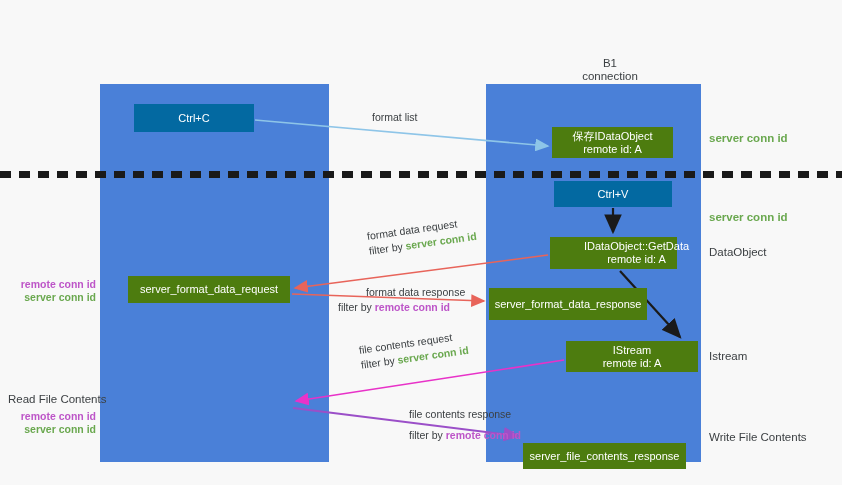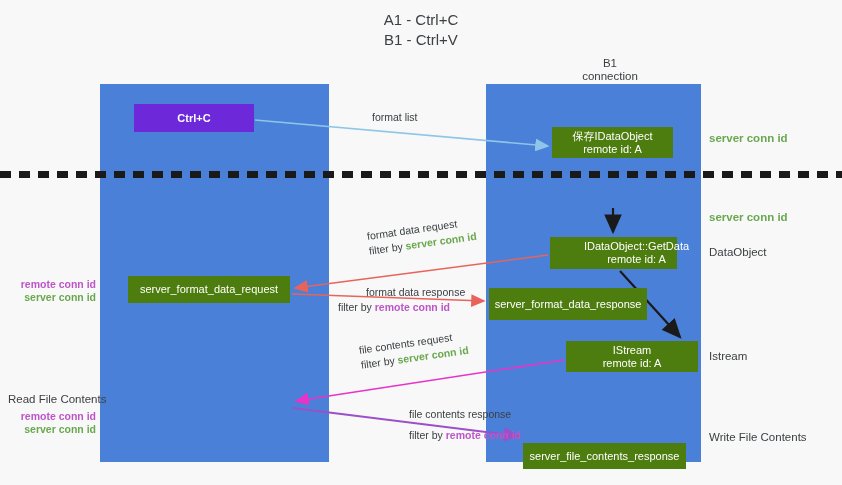--- a/index.html
+++ b/index.html
@@ -31,21 +31,21 @@
   #divider{
     left:0;top:171px;width:842px;height:7px;
     background:repeating-linear-gradient(to right,#1a1a1a 0 11px,transparent 11px 19px);
   }
   
   .box{
     box-sizing:border-box;color:#ffffff;text-align:center;
     display:flex;flex-direction:column;align-items:center;justify-content:center;
     font-size:11px;line-height:13px;white-space:pre-line;
   }
-  .green{background:#6d28d9;font-weight:bold;}
+  .green{background:#0369a1;}
   .orange{background:#4d7c0f;}
   #box-ctrlc{left:134px;top:104px;width:120px;height:28px;}
   #box-idataobject{left:552px;top:127px;width:121px;height:31px;}
   #box-ctrlv{left:554px;top:181px;width:118px;height:26px;}
   #box-getdata{left:550px;top:237px;width:127px;height:32px;padding-left:46px;}
   #box-fmt-req{left:128px;top:276px;width:162px;height:27px;}
   #box-fmt-resp{left:489px;top:288px;width:158px;height:32px;}
   #box-istream{left:566px;top:341px;width:132px;height:31px;}
   #box-file-req{left:128px;top:392px;width:163px;height:27px;}
   #box-file-resp{left:523px;top:424px;width:163px;height:26px;margin-top:19px;}
@@ -69,22 +69,20 @@
   #lbl-fmt-resp{left:338px;top:285px;}
   #lbl-file-req{left:358px;top:343px;transform:rotate(-8deg);transform-origin:left top;}
   #lbl-file-resp{left:373px;top:407px;margin-left:36px;}
   svg#wires{position:absolute;left:0;top:0;width:842px;height:485px;overflow:visible;}
 </style>
 </head>
 <body>
 
 <div id="stage">
 
-  <div class="abs" id="title">A1 - Ctrl+C
-B1 - Ctrl+V</div>
 
   <div class="abs col-head" id="head-b1">B1
 connection</div>
 
   <div class="abs lane" id="lane-a1"></div>
   <div class="abs lane" id="lane-b1"></div>
 
   <svg id="wires">
     <defs>
       <marker id="ah-blue" markerWidth="9" markerHeight="8" refX="8" refY="4" orient="auto">
@@ -115,20 +113,21 @@
     <path d="M292,294 L484,301" stroke="#e8645a" stroke-width="1.6" fill="none" marker-end="url(#ah-red)"></path>
 
     <path d="M564,360 L296,401" stroke="#e832c8" stroke-width="1.6" fill="none" marker-end="url(#ah-magenta)"></path>
 
     <path d="M293,408 L518,436" stroke="#9b4fc8" stroke-width="1.8" fill="none" marker-end="url(#ah-purple)"></path>
   </svg>
 
   <div class="abs box green" id="box-ctrlc">Ctrl+C</div>
   <div class="abs box orange" id="box-idataobject">保存IDataObject
 remote id: A</div>
+  <div class="abs box green" id="box-ctrlv">Ctrl+V</div>
   <div class="abs box orange" id="box-getdata">IDataObject::GetData
 remote id: A</div>
   <div class="abs box orange" id="box-fmt-req">server_format_data_request</div>
   <div class="abs box orange" id="box-fmt-resp">server_format_data_response</div>
   <div class="abs box orange" id="box-istream">IStream
 remote id: A</div>
   <div class="abs box orange" id="box-file-resp">server_file_contents_response</div>
 
   <div class="abs side green-txt" id="side-conn1">server conn id</div>
   <div class="abs side green-txt" id="side-conn2">server conn id</div>

